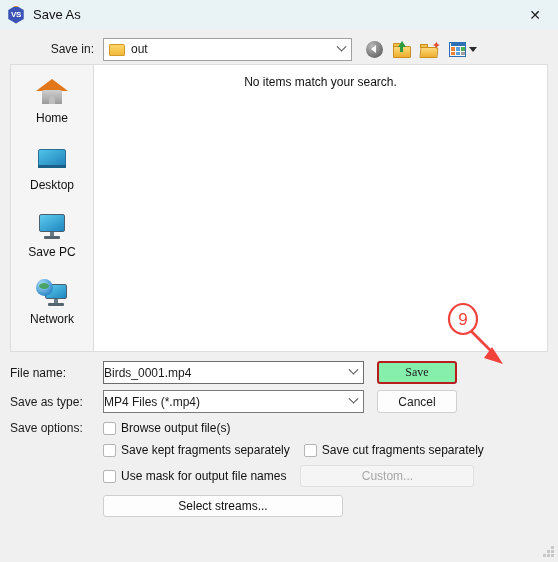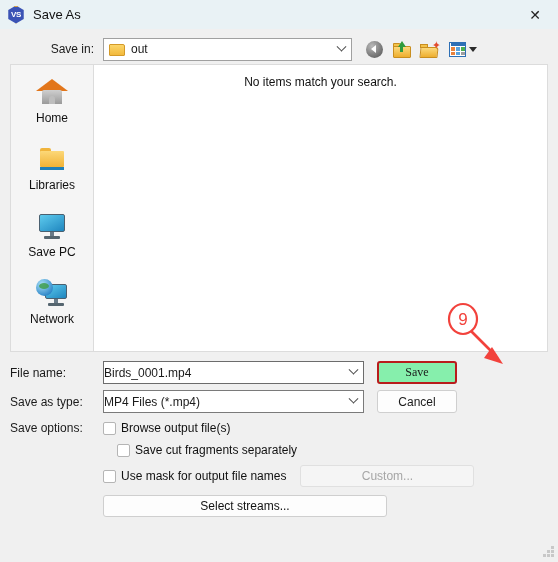--- a/index.html
+++ b/index.html
@@ -360,21 +360,21 @@
 
   .custom-btn {
     width: 174px; height: 22px;
     margin-left: 14px;
     background: #f5f5f5; border: 1px solid #e0e0e0;
     border-radius: 3px;
     display: flex; align-items: center; justify-content: center;
     font-size: 12px; color: #a6a6a6;
   }
   .streams-btn {
-    width: 284px; height: 22px;
+    width: 240px; height: 22px;
     background: #fdfdfd; border: 1px solid #cfcfcf;
     border-radius: 3px;
     display: flex; align-items: center; justify-content: center;
     font-size: 12px; color: #111;
   }
 
   
   .anno { position: absolute; left: 440px; top: 300px; width: 118px; height: 80px; pointer-events: none; }
   .anno text { font-family: "Liberation Sans", sans-serif; }
 
@@ -449,29 +449,28 @@
 
     <div class="place">
       <div class="place-icon ic-home">
         <div class="roof"></div>
           <div class="body"></div>
           <div class="door"></div>
       </div>
       <div class="place-label">Home</div>
     </div>
 
-
     <div class="place">
-      <div class="place-icon ic-lib">
-        <div class="ftab"></div>
-          <div class="fbody"></div>
-          <div class="base"></div>
-      </div>
-      <div class="place-label">Libraries</div>
-    </div>
+      <div class="place-icon ic-desk">
+        <div class="screen"></div>
+          <div class="bar"></div>
+      </div>
+      <div class="place-label">Desktop</div>
+    </div>
+
 
     <div class="place">
       <div class="place-icon ic-pc">
         <div class="screen"></div>
           <div class="neck"></div>
           <div class="foot"></div>
       </div>
       <div class="place-label">Save PC</div>
     </div>
 
@@ -519,20 +518,24 @@
   <div class="opt-row" style="margin-top:8px">
     <div class="opt-label">Save options:</div>
     <div class="cb-wrap">
       <div class="cb"></div>
       <div class="cb-label">Browse output file(s)</div>
     </div>
   </div>
 
   <div class="opt-row">
     <div class="opt-label"></div>
+    <div class="cb-wrap">
+      <div class="cb"></div>
+      <div class="cb-label">Save kept fragments separately</div>
+    </div>
     <div class="cb-wrap" style="margin-left:14px">
       <div class="cb"></div>
       <div class="cb-label">Save cut fragments separately</div>
     </div>
   </div>
 
   <div class="opt-row">
     <div class="opt-label"></div>
     <div class="cb-wrap">
       <div class="cb"></div>

